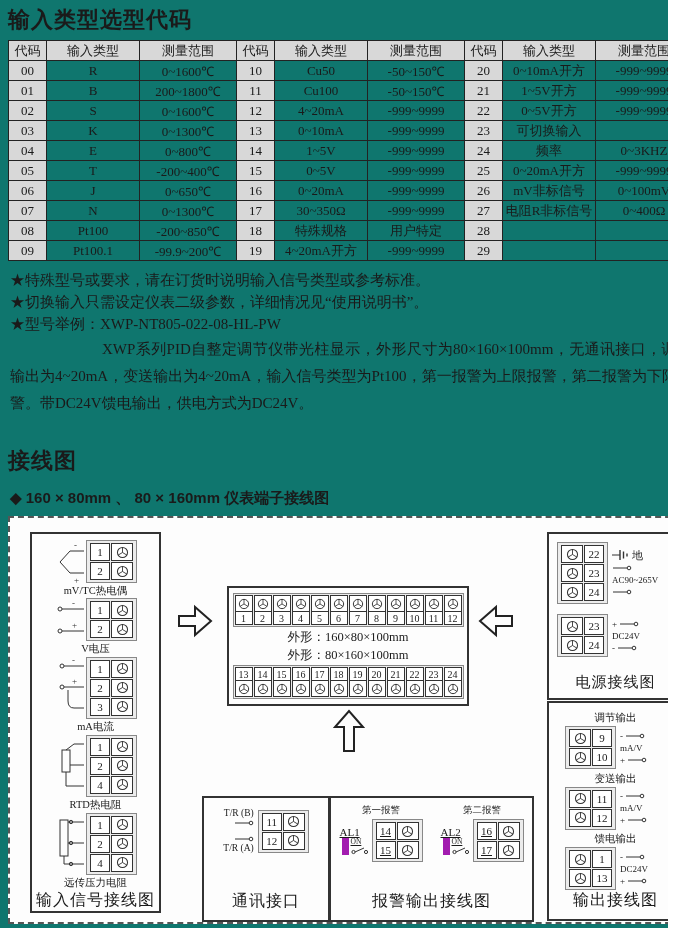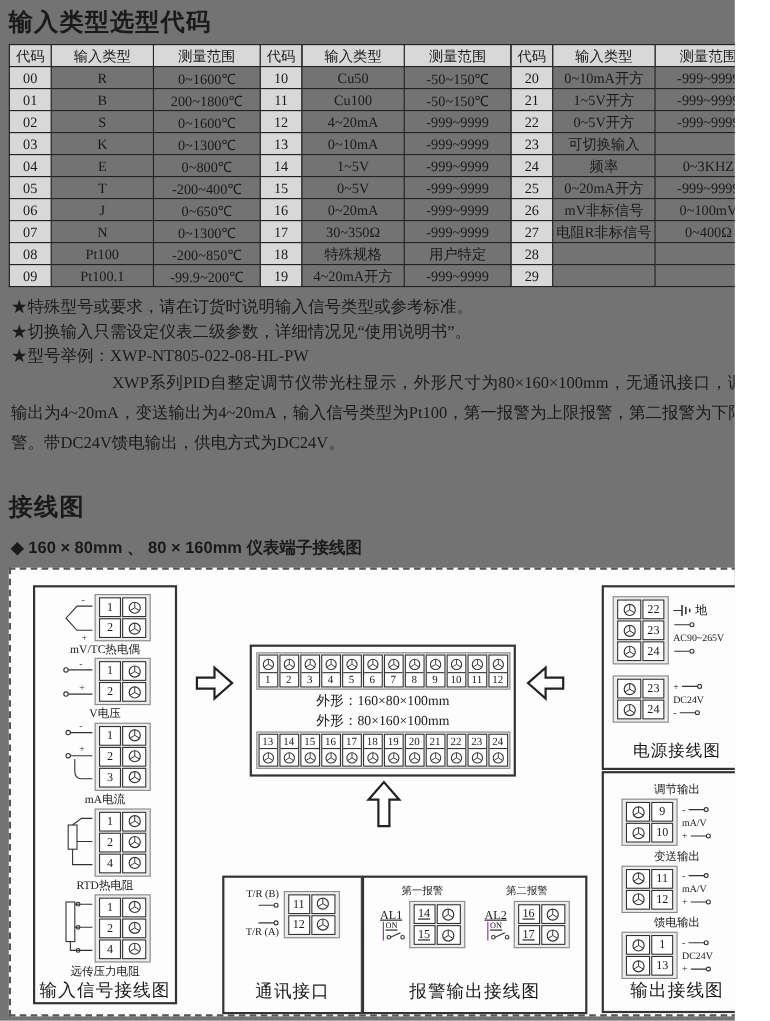--- a/index.html
+++ b/index.html
@@ -1,18 +1,18 @@
 <!DOCTYPE html>
 <html><head>
 <meta charset="utf-8">
 <style>
   * { margin:0; padding:0; box-sizing:border-box; }
   html,body { background:#ffffff; }
   body { width:700px; height:928px; font-family:"Liberation Serif", serif; color:#1a1a1a; }
-  .page { position:relative; width:668px; height:928px; background:#737373; overflow:hidden; }
+  .page { position:relative; width:668px; height:928px; background:#0f766e; overflow:hidden; }
 
   .h1 { position:absolute; font-family:"Liberation Sans", sans-serif; font-weight:bold; font-size:22px; letter-spacing:1px; }
 
   
   .seltable { position:absolute; left:8px; top:40px; border-collapse:collapse; table-layout:fixed; width:684px; }
   .seltable td { border:1px solid #222; height:20px; font-size:13px; text-align:center; white-space:nowrap; overflow:hidden; padding:0 1px; }
   .seltable tr.head td { background:#d8d8d8; }
   .seltable td.code { background:#d8d8d8; font-family:"Liberation Serif", serif; }
 
   .notes { position:absolute; left:10px; top:269px; width:682px; font-size:15px; line-height:22px; }
@@ -64,21 +64,21 @@
   
   .commrow { display:flex; align-items:center; gap:4px; }
   .commleads { display:flex; flex-direction:column; align-items:flex-end; }
   .commlbl { font-size:9.5px; line-height:11px; white-space:nowrap; }
   .algrps { display:flex; gap:18px; }
   .algrp { display:flex; flex-direction:column; align-items:center; }
   .altitle { font-size:9.5px; margin-bottom:2px; }
   .alrow { display:flex; align-items:center; gap:3px;text-decoration:underline; }
   .alleft { display:flex; flex-direction:column; align-items:flex-start; }
   .alname { font-size:11px; font-family:"Liberation Serif", serif; }
-  .onsw { border-left:1px solid #a21caf; padding-left:2px; margin-left:2px; display:flex; flex-direction:column; }
+  .onsw { border-left:7px solid #a21caf; padding-left:2px; margin-left:2px; display:flex; flex-direction:column; }
   .onlbl { font-size:7.5px; line-height:8px; }
 
   .bigarrow { position:absolute; }
 </style>
 </head>
 <body>
 
 <div class="page">
 
   <div class="h1" style="top:5px; left:8px;">输入类型选型代码</div>

